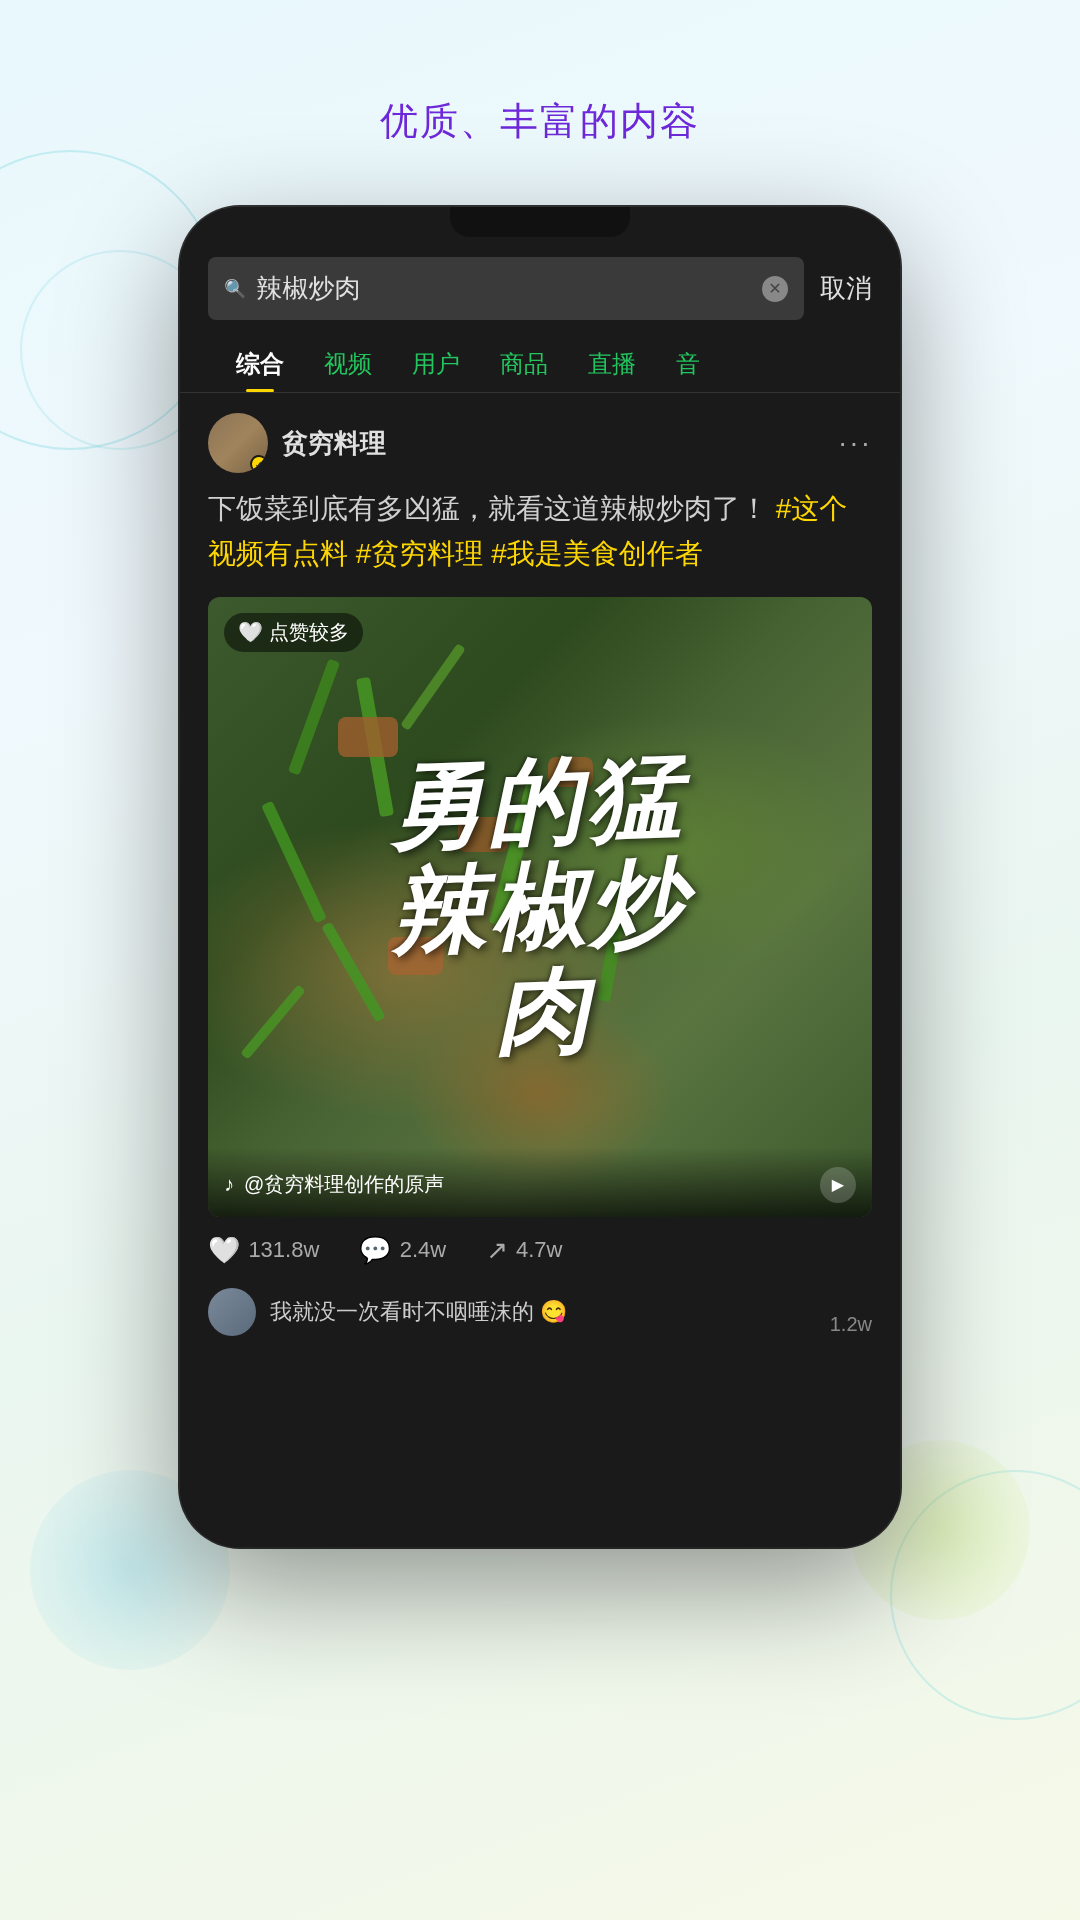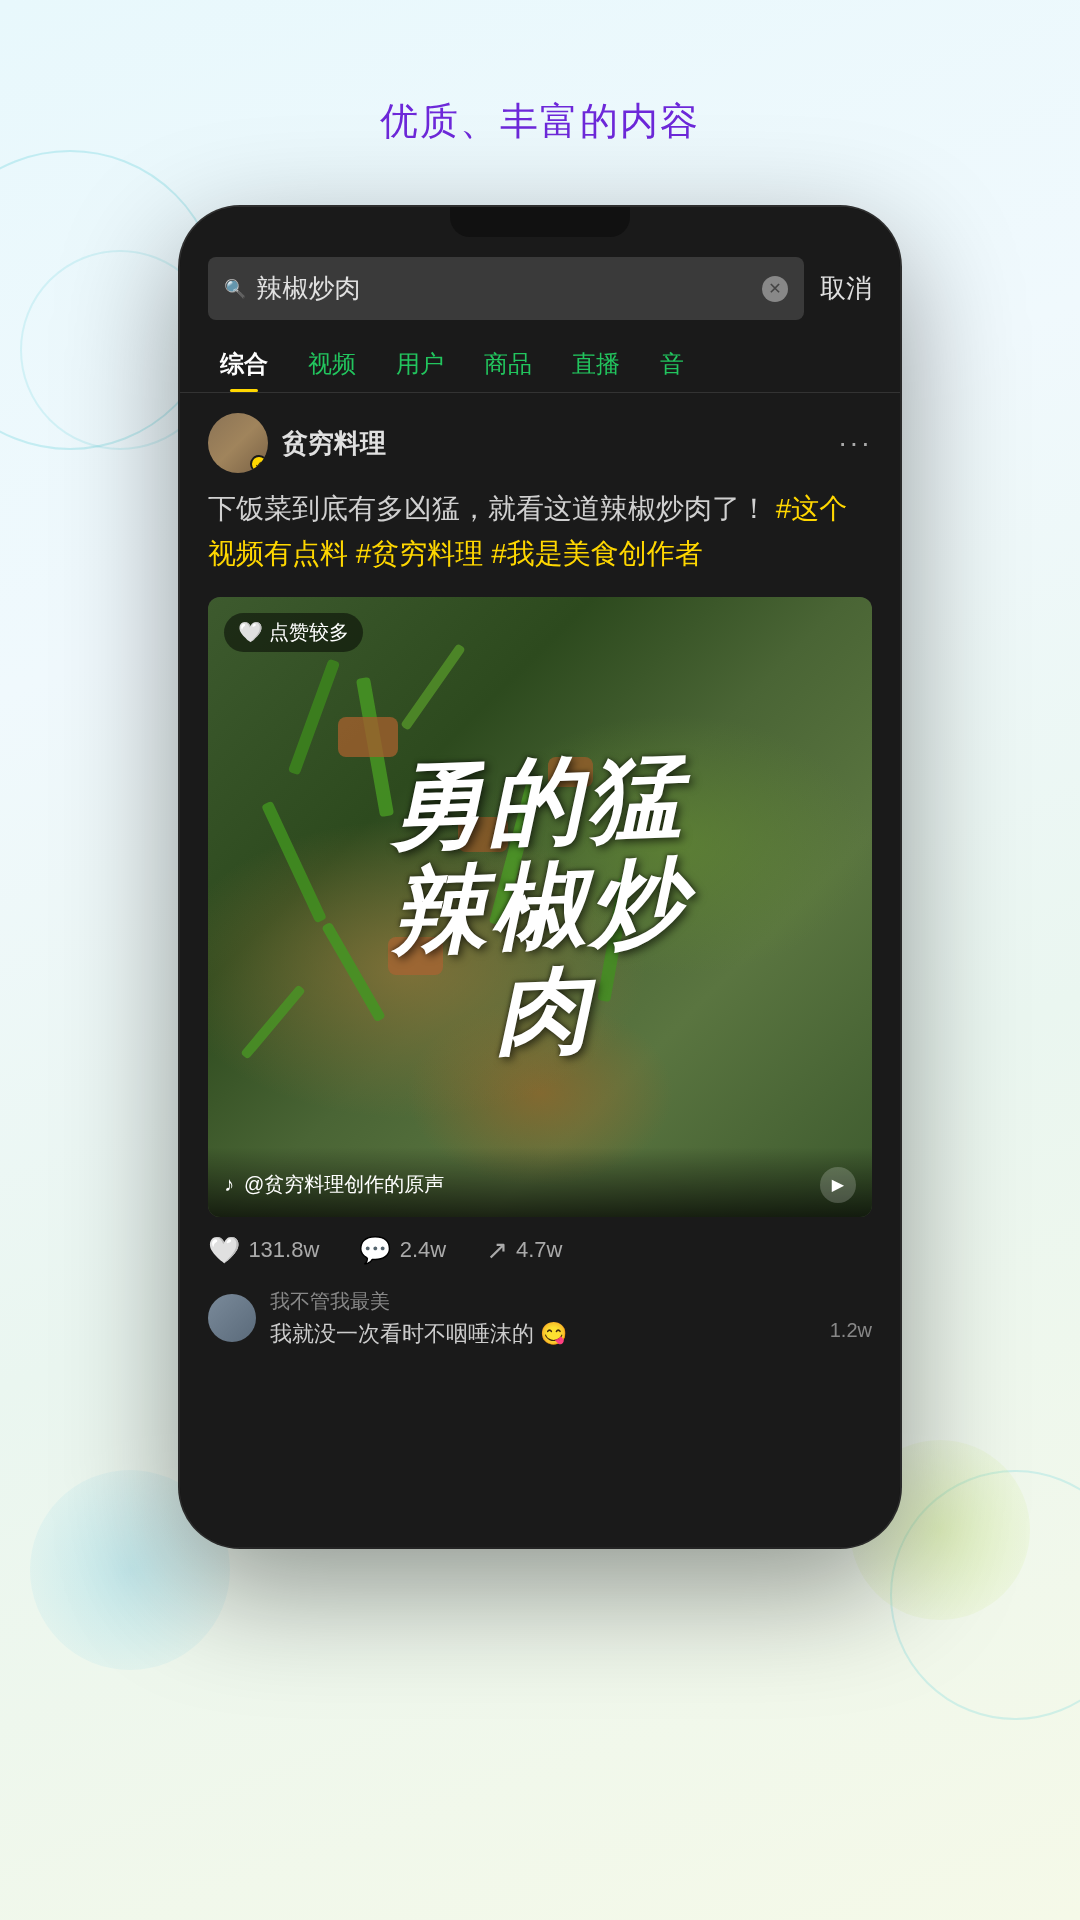--- a/index.html
+++ b/index.html
@@ -193,21 +193,21 @@
     .search-cancel-btn {
       color: #e0e0e0;
       font-size: 26px;
       white-space: nowrap;
       cursor: pointer;
     }
 
     
     .tabs-container {
       display: flex;
-      padding: 0 20px;
+      padding: 0 36px;
       border-bottom: 1px solid #333;
     }
 
     .tab-item {
       padding: 12px 20px;
       color: #22c55e;
       font-size: 24px;
       cursor: pointer;
       position: relative;
       white-space: nowrap;
@@ -605,21 +605,20 @@
           </div>
           <div class="engagement-item">
             <span class="eng-icon">↗</span>
             <span>4.7w</span>
           </div>
         </div>
 
         <div class="comment-preview">
           <div class="comment-avatar"></div>
           <div class="comment-texts">
-            <div class="comment-username">我不管我最美</div>
             <div class="comment-text">我就没一次看时不咽唾沫的 😋</div>
           </div>
           <span class="comment-likes">1.2w</span>
         </div>
 
       </div>
     </div>
   </div>
 </div>
 

